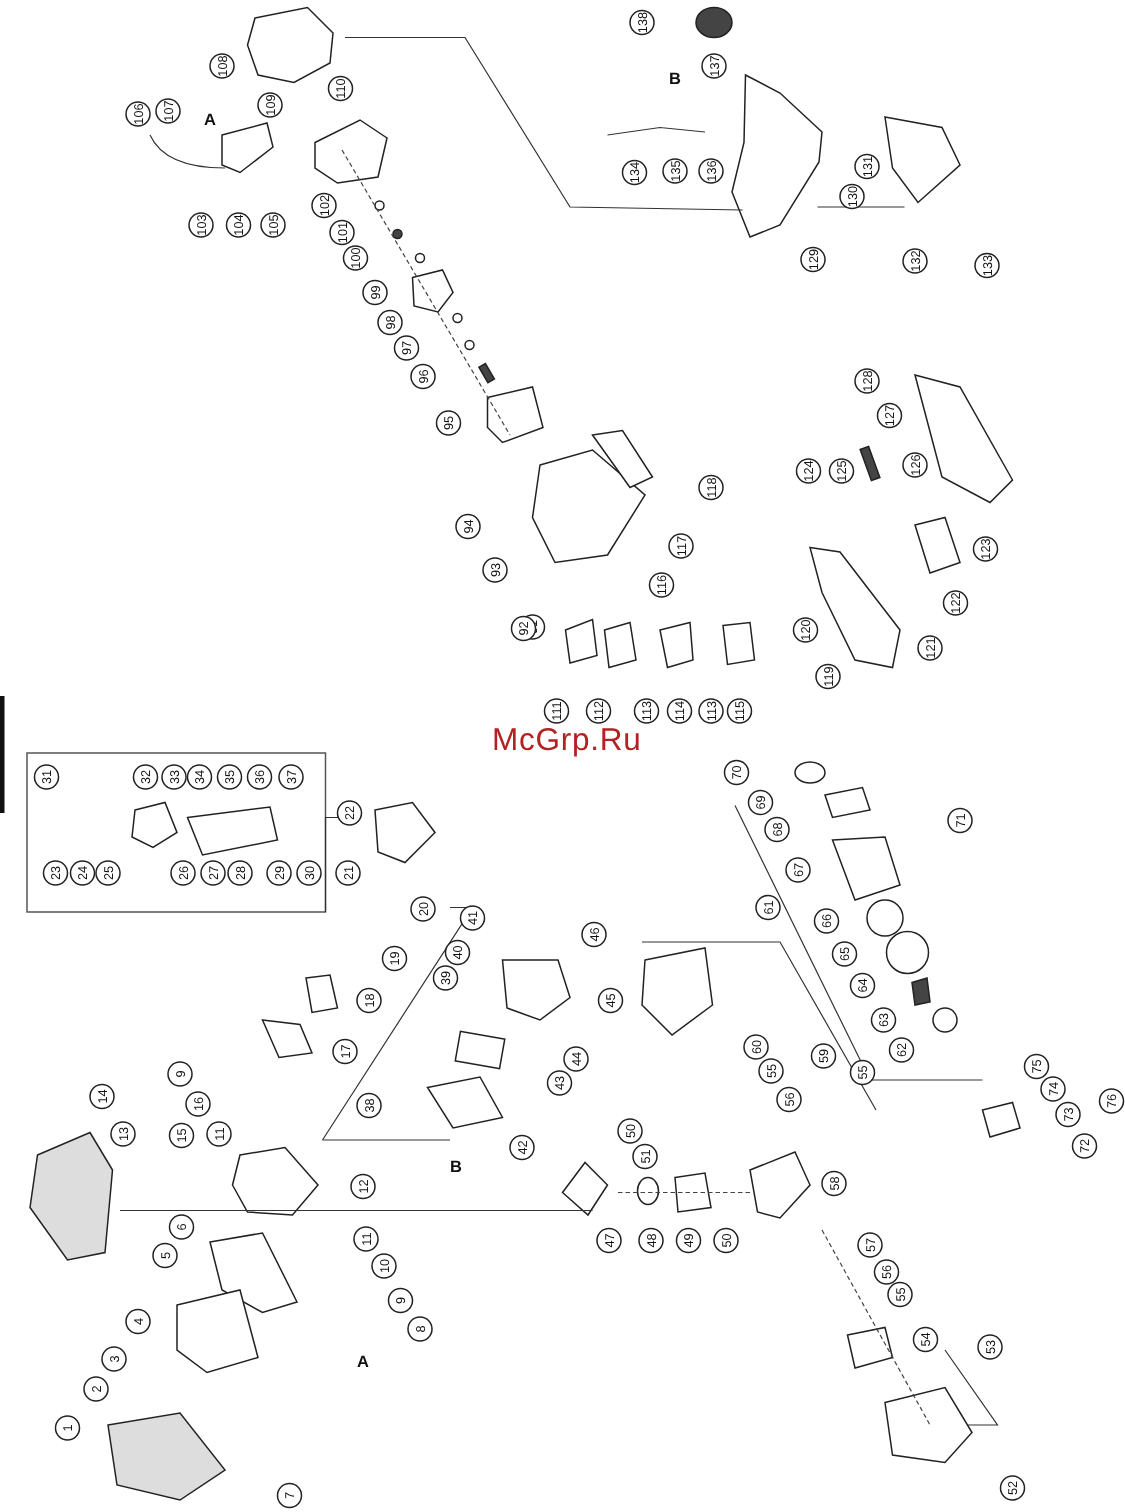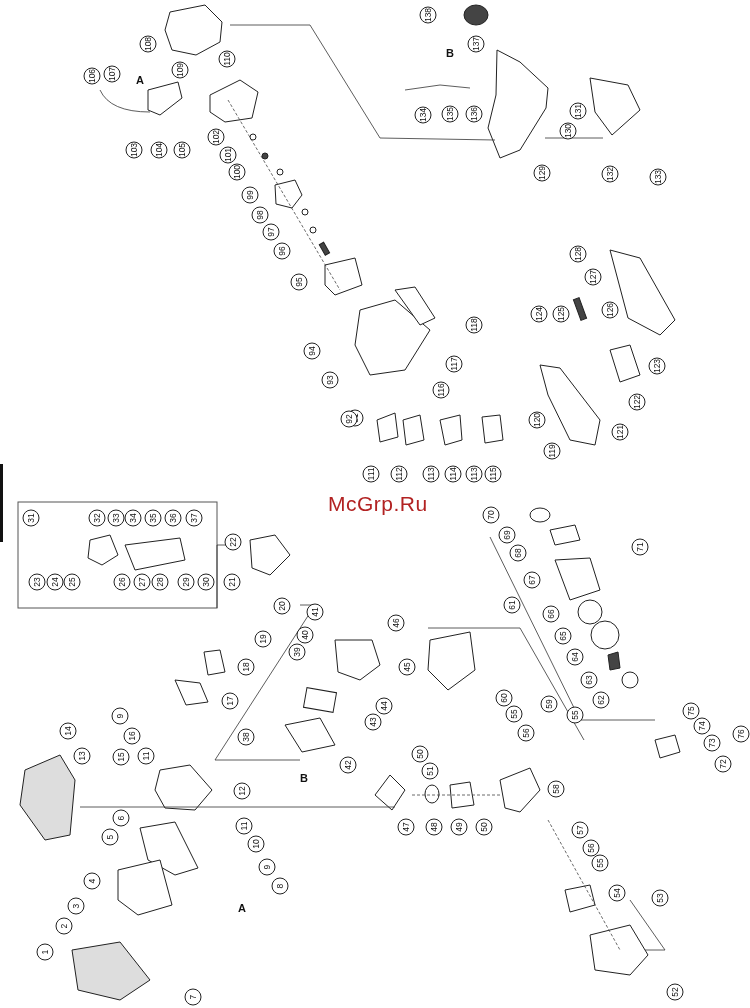--- a/index.html
+++ b/index.html
@@ -7,21 +7,21 @@
   #diagram{position:absolute;left:0;top:0;width:750px;height:1008px;}
   .callout circle{fill:#fff;stroke:#222;stroke-width:1;}
   .callout text{font-family:"Liberation Sans",sans-serif;font-size:8.5px;fill:#111;text-anchor:middle;dominant-baseline:central;}
   .leader{stroke:#333;stroke-width:0.8;fill:none;}
   .part{fill:#fff;stroke:#222;stroke-width:1;}
   .part-dark{fill:#444;stroke:#222;stroke-width:1;}
   .part-grey{fill:#ddd;stroke:#222;stroke-width:1;}
   .dash{stroke:#444;stroke-width:0.8;stroke-dasharray:3 2;fill:none;}
   .frame{fill:none;stroke:#555;stroke-width:1;}
   .letter{font-family:"Liberation Sans",sans-serif;font-size:11px;font-weight:bold;fill:#111;text-anchor:middle;dominant-baseline:central;}
-  #watermark{position:absolute;left:328px;top:492px;color:#b22222;font-family:"Liberation Sans",sans-serif;font-size:21px;letter-spacing:0.5px;}
+  #watermark{position:absolute;left:328px;top:482px;color:#b22222;font-family:"Liberation Sans",sans-serif;font-size:21px;letter-spacing:0.5px;}
   #edge-bar{position:absolute;left:0;top:464px;width:3px;height:78px;background:#111;}
 </style>
 </head>
 <body>
 
 <svg id="diagram" viewBox="0 0 750 1008" xmlns="http://www.w3.org/2000/svg">
   <g id="parts-layer">
 
     <path class="part" d="M170,12 L205,5 L222,22 L220,42 L196,55 L172,50 L165,30 Z"></path>
     <path class="part" d="M148,90 L178,82 L182,98 L160,115 L148,110 Z"></path>

